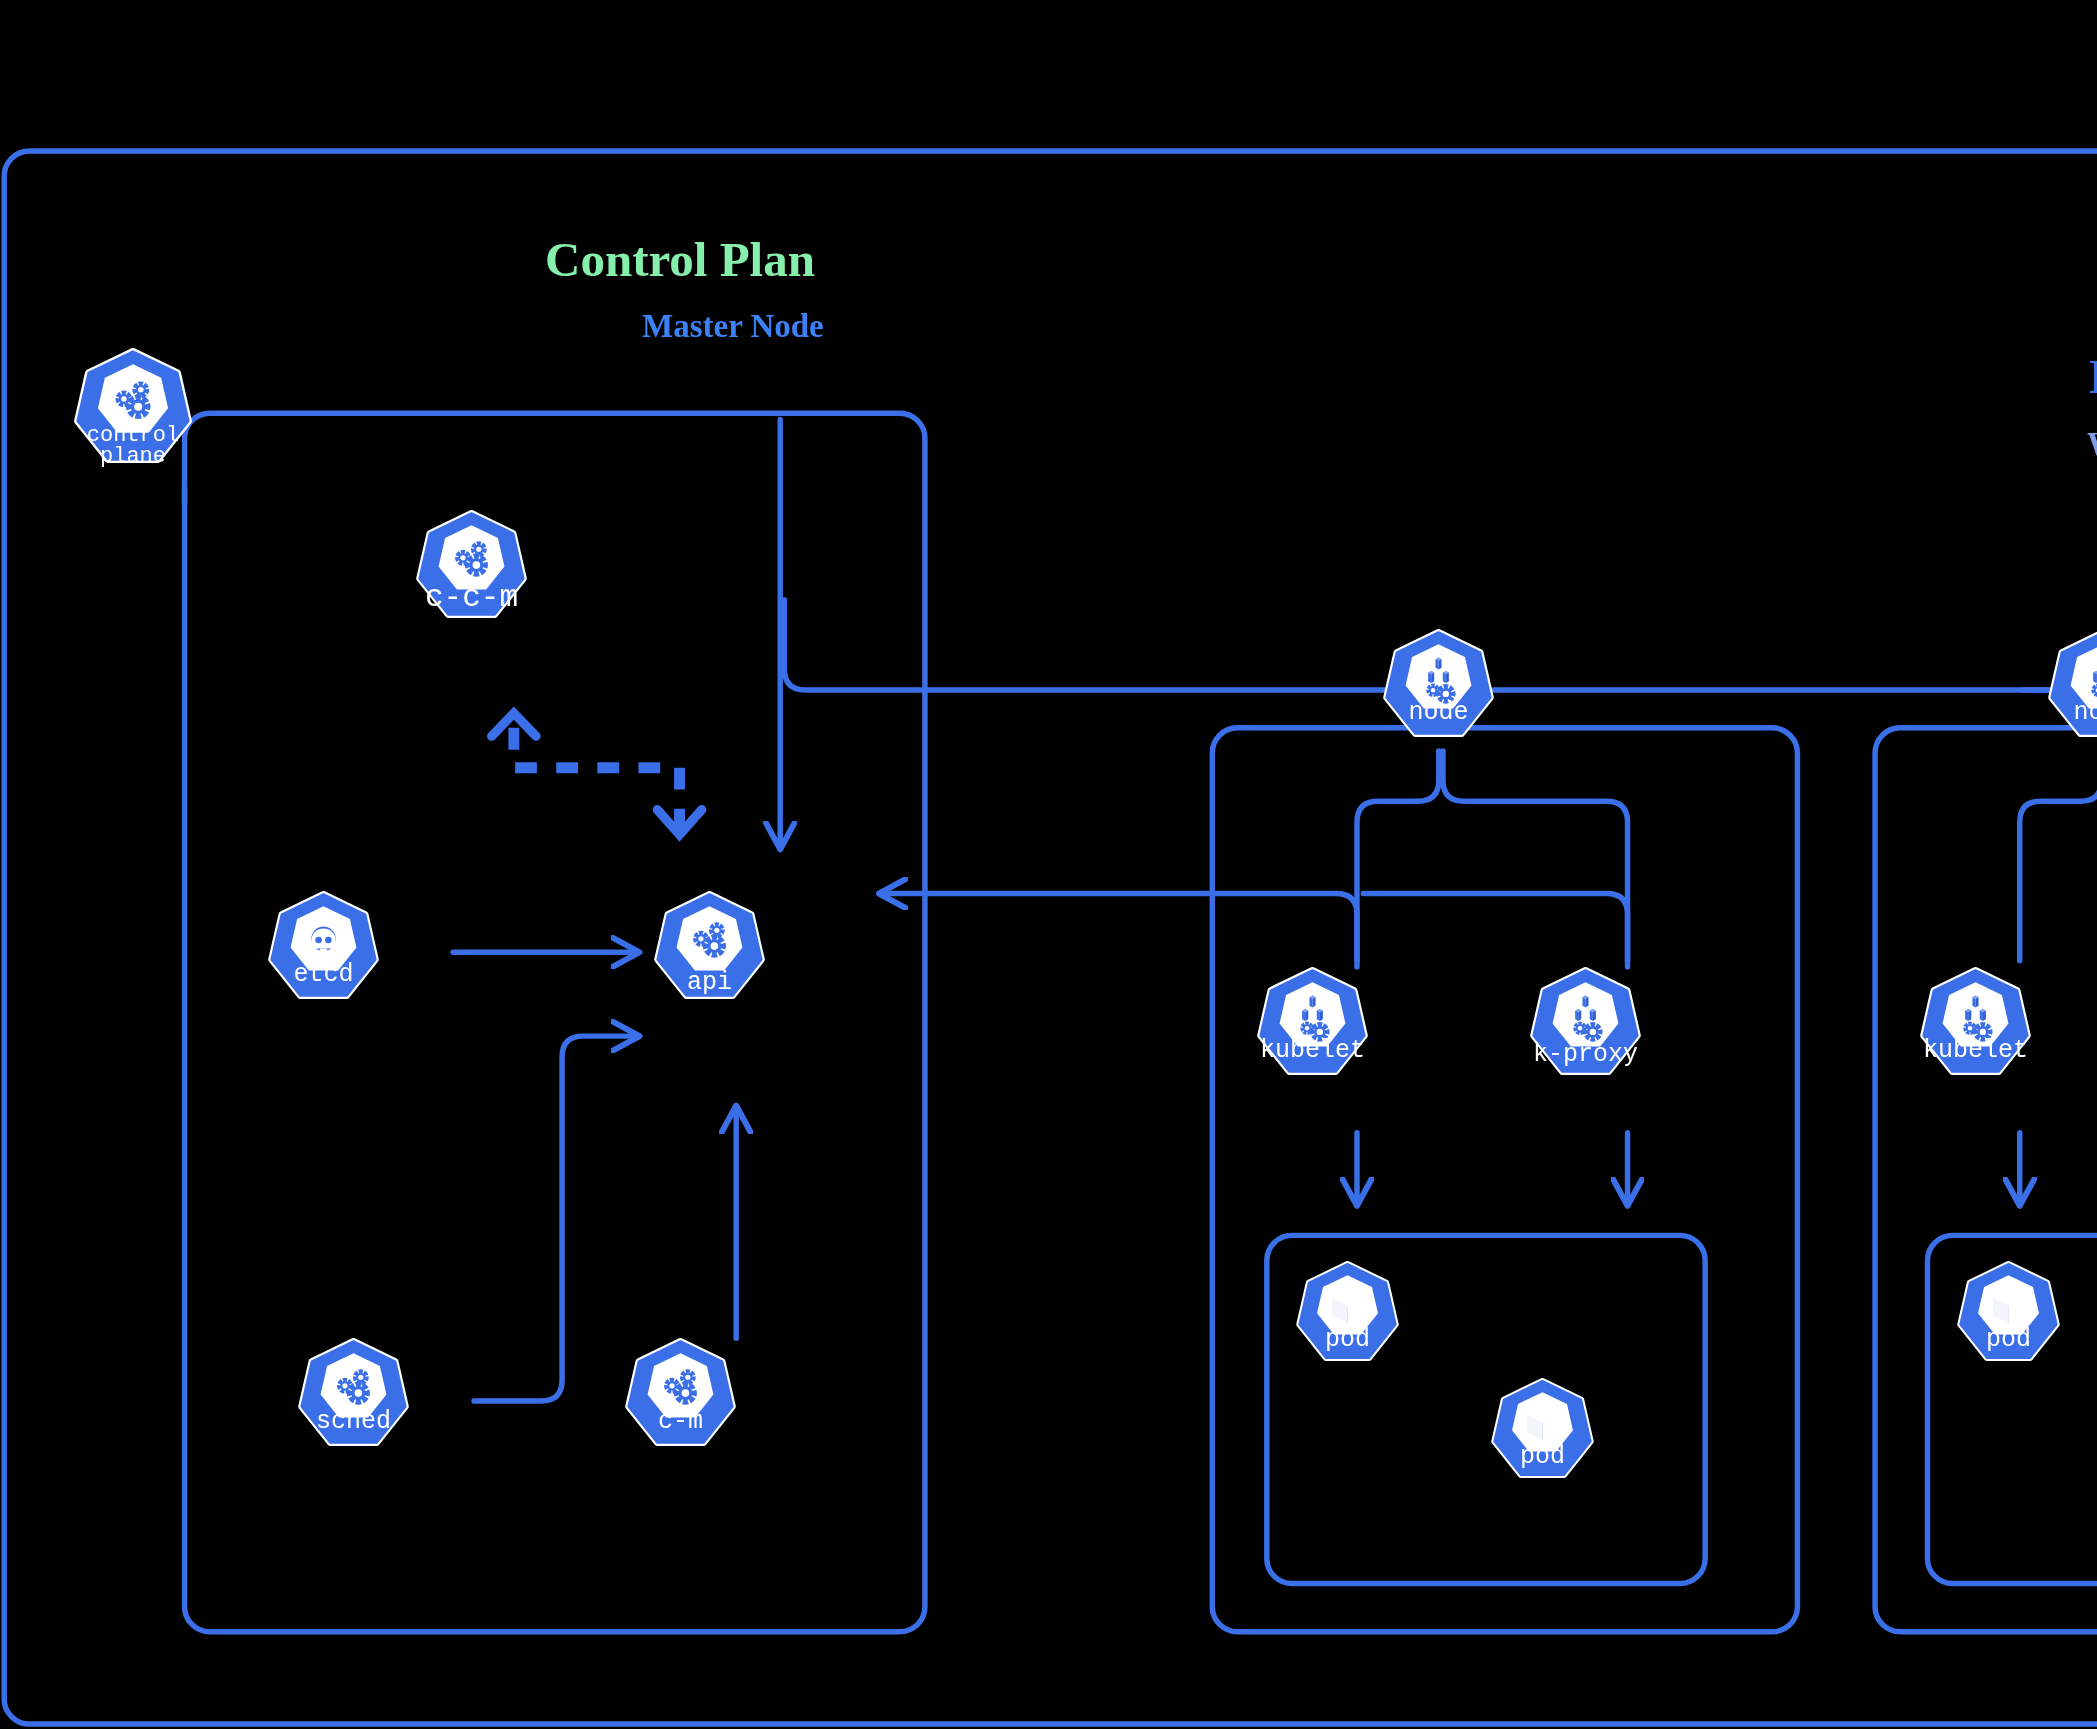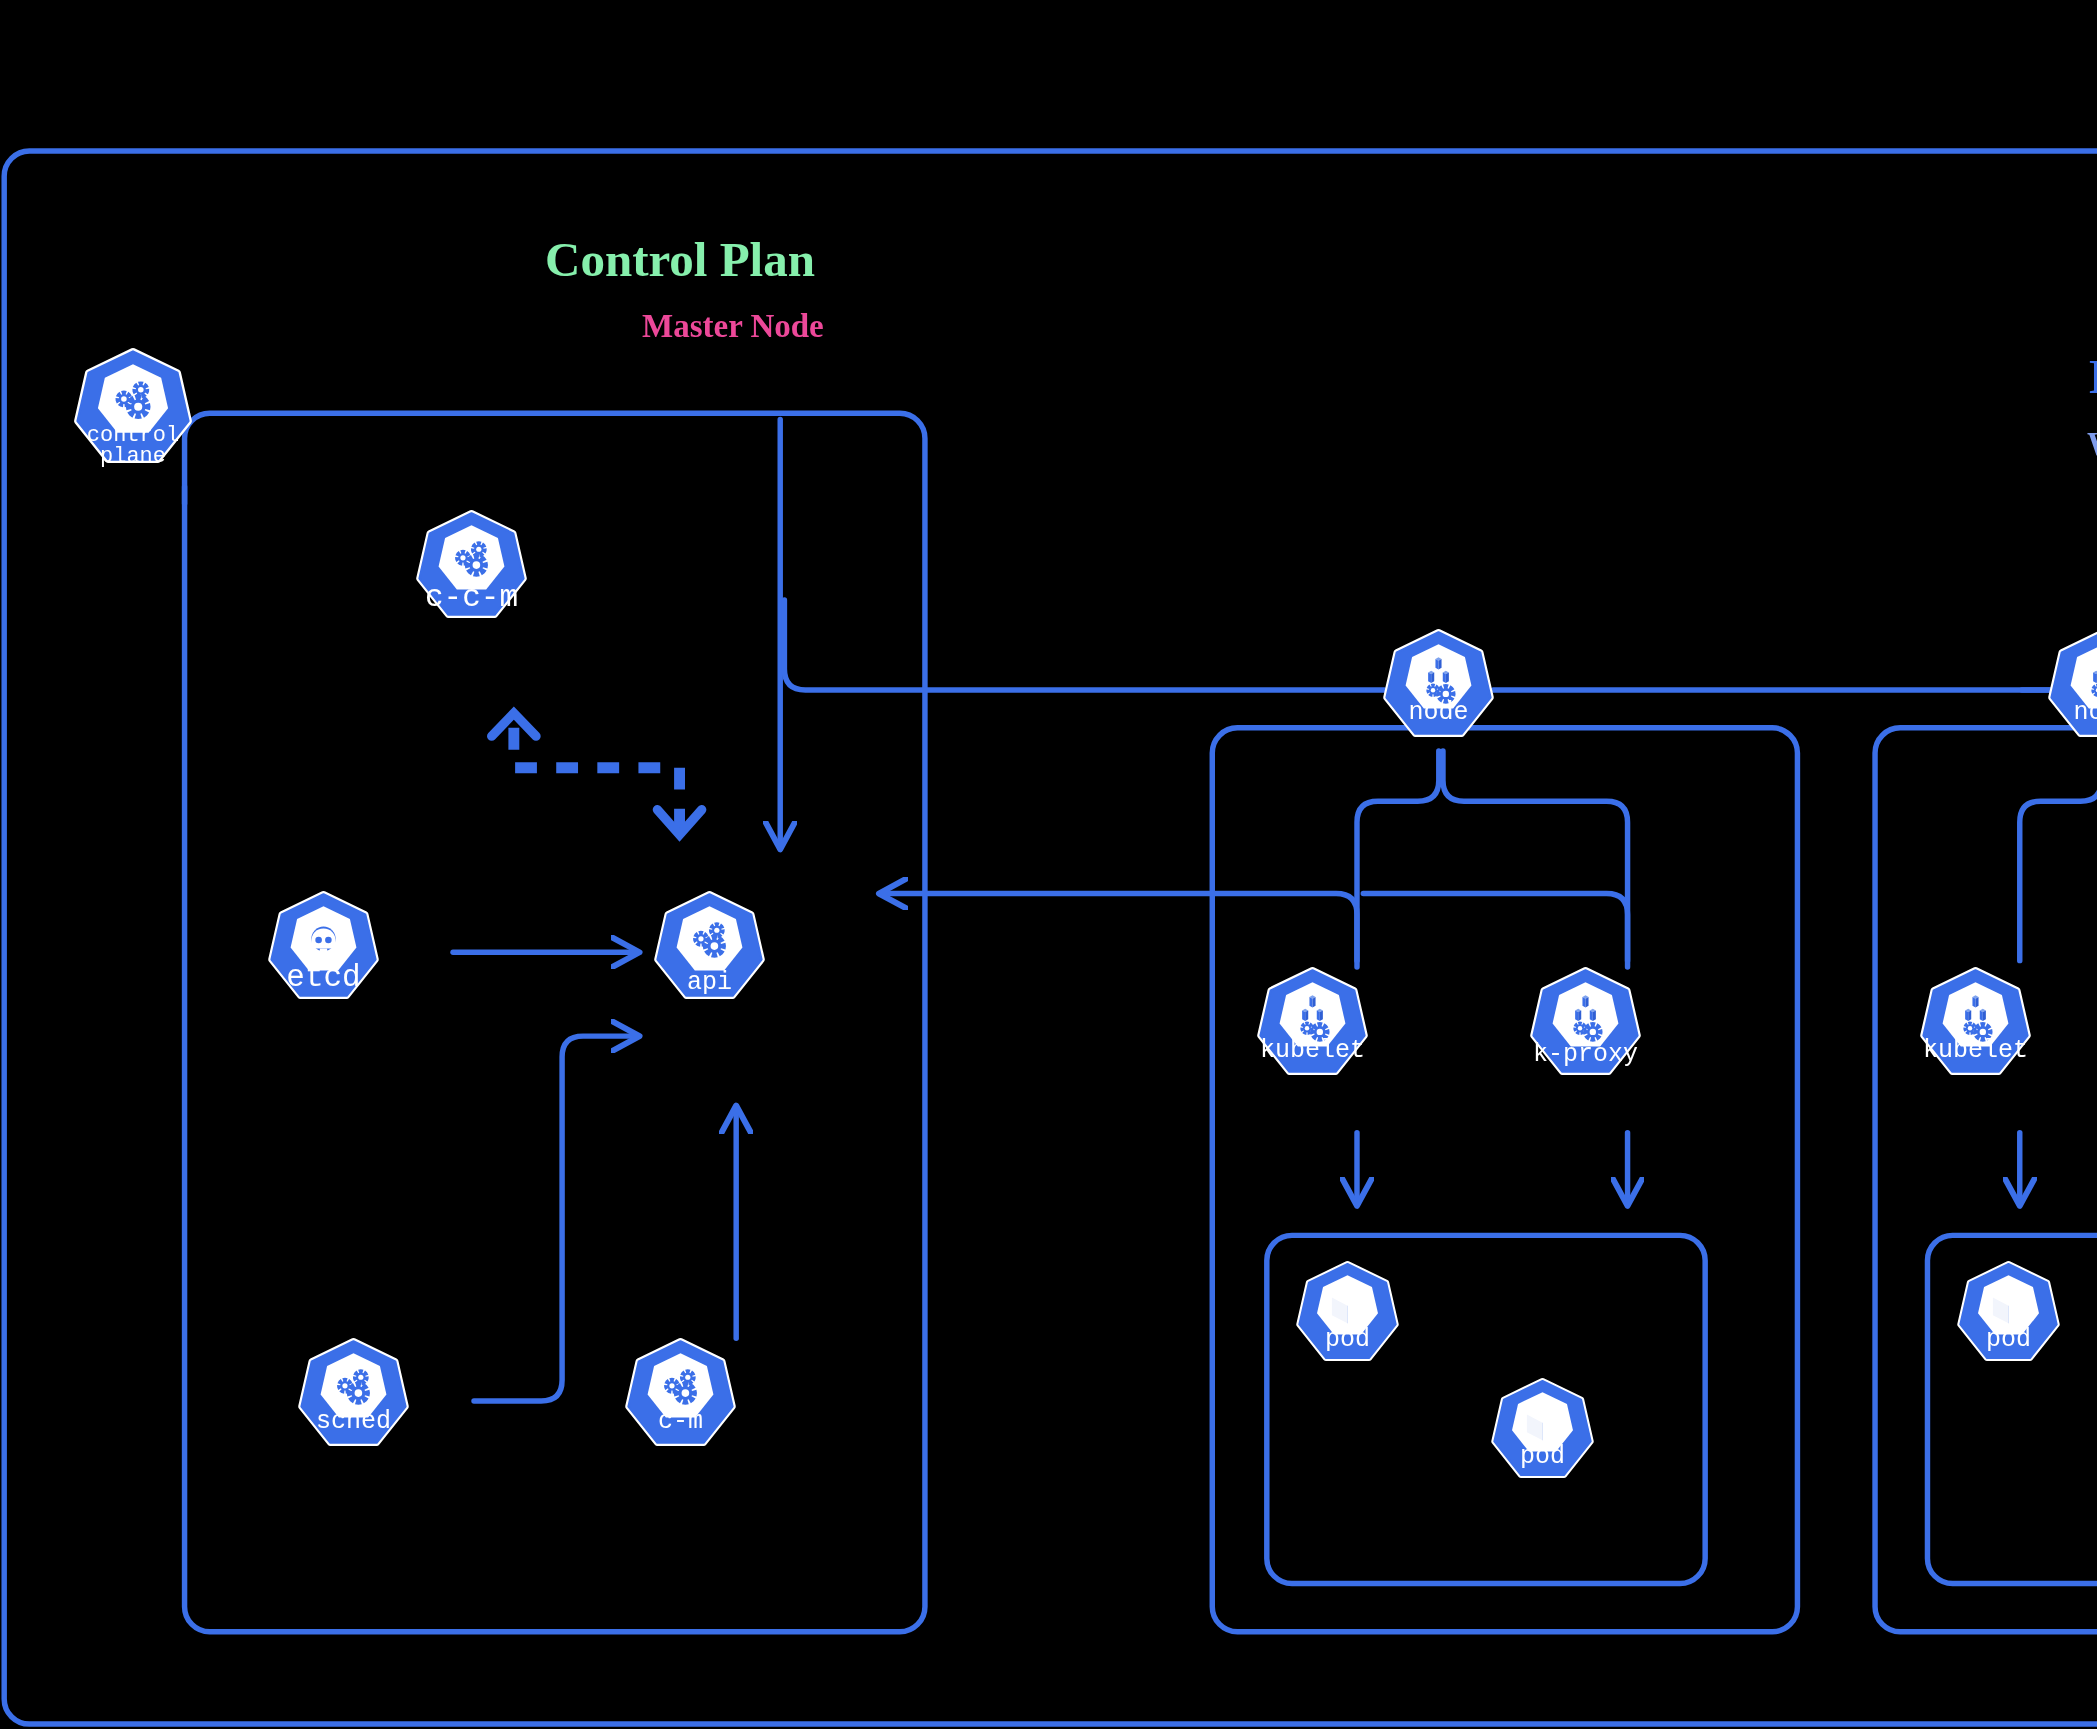--- a/index.html
+++ b/index.html
@@ -3,21 +3,21 @@
 <meta charset="utf-8">
 <style>
   html,body{margin:0;padding:0;background:#000;}
   body{width:2542px;height:1730px;position:relative;overflow:hidden;
        font-family:"Liberation Sans",sans-serif;}
   .stage{position:absolute;inset:0;}
   svg.layer{position:absolute;left:0;top:0;width:2542px;height:1730px;}
   .ttl{position:absolute;font-family:"Liberation Serif",serif;font-weight:700;
        white-space:nowrap;line-height:1;}
   #cp-title{left:545px;top:235px;font-size:49px;color:#86efac;}
-  #cp-sub{left:642px;top:310px;font-size:33px;color:#ec4899;}
+  #cp-sub{left:642px;top:310px;font-size:33px;color:#3b82f6;}
   #dp-title{left:2089px;top:352px;font-size:49px;color:#3b6fe8;}
   #dp-sub{left:2087px;top:428px;font-size:33px;color:#7f9ceb;}
   .badge{position:absolute;}
   .badge svg{display:block;overflow:visible;}
   .blabel{position:absolute;left:0;width:100%;text-align:center;color:#fff;
           font-family:Liberation Mono, monospace;white-space:nowrap;line-height:0.95;}
 </style>
 </head>
 <body>
 
@@ -134,21 +134,21 @@
               <path d="M50.00,14.00L60.00,15.50L56.00,28.50L59.55,29.97L65.91,17.95L74.04,23.96L74.04,23.96L80.05,32.09L68.03,38.45L69.50,42.00L82.50,38.00L84.00,48.00L84.00,48.00L82.50,58.00L69.50,54.00L68.03,57.55L80.05,63.91L74.04,72.04L74.04,72.04L65.91,78.05L59.55,66.03L56.00,67.50L60.00,80.50L50.00,82.00L50.00,82.00L40.00,80.50L44.00,67.50L40.45,66.03L34.09,78.05L25.96,72.04L25.96,72.04L19.95,63.91L31.97,57.55L30.50,54.00L17.50,58.00L16.00,48.00L16.00,48.00L17.50,38.00L30.50,42.00L31.97,38.45L19.95,32.09L25.96,23.96L25.96,23.96L34.09,17.95L40.45,29.97L44.00,28.50L40.00,15.50L50.00,14.00Z" fill="#fff" fill-rule="evenodd"></path>
               <circle cx="50" cy="48" r="11.22" fill="#fff"></circle>
       <circle cx="50" cy="48" r="20" fill="#3b6fe8"></circle>
       <path d="M50,31 C62,31 70,40 70,52 L70,64 L30,64 L30,52 C30,40 38,31 50,31 Z" fill="#fff"></path>
       <circle cx="42" cy="50" r="5.4" fill="#3b6fe8"></circle>
       <circle cx="58" cy="50" r="5.4" fill="#3b6fe8"></circle>
       <rect x="44" y="64" width="12" height="12" fill="#fff"></rect>
     </g>
           </g>
     </svg>
-    <div class="blabel" style="top:72px;font-size:31px;">
+    <div class="blabel" style="top:72px;font-size:25px;">
           <div>etcd</div>
         </div>
       </div>
       <div class="badge" style="left: 654px; top: 891px; width: 111px; height: 122px;">
     <svg viewBox="0 0 100 112" width="111" height="122">
       <path d="M50.00,3.00L88.31,21.45L97.77,62.90L71.26,96.15L28.74,96.15L2.23,62.90L11.69,21.45Z" fill="none" stroke="#ffffff" stroke-width="6" stroke-linejoin="round"></path>
       <path d="M50.00,3.00L88.31,21.45L97.77,62.90L71.26,96.15L28.74,96.15L2.23,62.90L11.69,21.45Z" fill="#3b6fe8" stroke="#3b6fe8" stroke-width="2" stroke-linejoin="round"></path>
       <path d="M50.00,14.00L74.24,25.67L80.22,51.90L63.45,72.93L36.55,72.93L19.78,51.90L25.76,25.67Z" fill="#ffffff"></path>
       <g transform="translate(50,45) scale(0.56) translate(-50,-50)">
             <path d="M36.00,35.00L40.35,35.75L38.61,40.65L40.12,41.38L42.87,36.96L46.16,39.89L46.16,39.89L48.29,43.76L43.37,45.46L43.75,47.09L48.91,46.49L48.67,50.89L48.67,50.89L46.98,54.97L42.59,52.18L41.54,53.49L45.23,57.15L41.64,59.71L41.64,59.71L37.40,60.92L36.84,55.75L35.16,55.75L34.60,60.92L30.36,59.71L30.36,59.71L26.77,57.15L30.46,53.49L29.41,52.18L25.02,54.97L23.33,50.89L23.33,50.89L23.09,46.49L28.25,47.09L28.63,45.46L23.71,43.76L25.84,39.89L25.84,39.89L29.13,36.96L31.88,41.38L33.39,40.65L31.65,35.75L36.00,35.00Z" fill="#3b6fe8" fill-rule="evenodd"></path>

